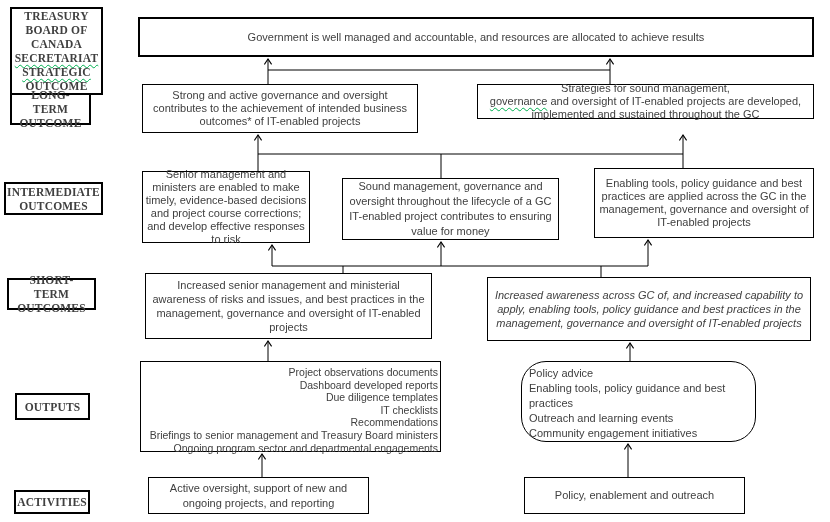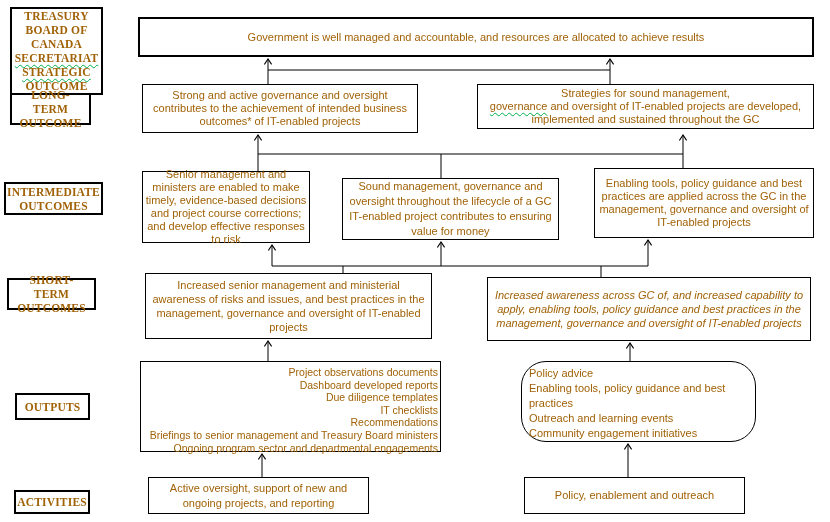--- a/index.html
+++ b/index.html
@@ -1,18 +1,18 @@
 <!DOCTYPE html>
 <html><head>
 <meta charset="utf-8">
 <style>
   html,body{margin:0;padding:0;background:#ffffff;}
   .stage{
     position:relative;width:830px;height:522px;background:#ffffff;
-    font-family:"Liberation Sans",sans-serif;color:#a16207;overflow:hidden;
+    font-family:"Liberation Sans",sans-serif;color:#404040;overflow:hidden;
   }
   svg.connectors{position:absolute;left:0;top:0;pointer-events:none;}
   .box{
     position:absolute;box-sizing:border-box;border:1.5px solid #000;background:#fff;
     display:flex;align-items:center;justify-content:center;text-align:center;
     font-size:11px;line-height:13px;padding:2px 4px;
   }
   .box.heavy{border-width:2px;}
   .rowlabel{
     font-family:"Liberation Serif",serif;font-weight:bold;font-size:11.5px;line-height:14px;
@@ -75,21 +75,21 @@
   </div>
   <div class="box rowlabel" style="left:10px;top:93px;width:81px;height:32px;">LONG-TERM OUTCOME</div>
   <div class="box rowlabel" style="left:4px;top:182px;width:99px;height:33px;">INTERMEDIATE OUTCOMES</div>
   <div class="box rowlabel" style="left:7px;top:278px;width:89px;height:32px;">SHORT-TERM OUTCOMES</div>
   <div class="box rowlabel" style="left:15px;top:393px;width:75px;height:27px;">OUTPUTS</div>
   <div class="box rowlabel" style="left:14px;top:490px;width:76px;height:24px;">ACTIVITIES</div>
 
   <div class="box heavy" style="left:138px;top:17px;width:676px;height:40px;">Government is well managed and accountable, and resources are allocated to achieve results</div>
 
   <div class="box" style="left:142px;top:84px;width:276px;height:49px;">Strong and active governance and oversight contributes to the achievement of intended business outcomes* of IT-enabled projects</div>
-  <div class="box" style="left:477px;top:84px;width:337px;height:45px;">
+  <div class="box" style="left:477px;top:84px;width:337px;height:35px;">
     <div>
       <span>Strategies for sound management,</span><br>
       <span class="wavy">governance</span>
       <span>and oversight of IT-enabled projects are developed, implemented and sustained throughout the GC</span>
     </div>
   </div>
 
   <div class="box" style="left:142px;top:171px;width:168px;height:72px;padding:1px 2px;">Senior management and ministers are enabled to make timely, evidence-based decisions and project course corrections; and develop effective responses to risk</div>
   <div class="box" style="left:342px;top:178px;width:217px;height:62px;line-height:15px;">Sound management, governance and oversight throughout the lifecycle of a GC IT-enabled project contributes to ensuring value for money</div>
   <div class="box" style="left:594px;top:168px;width:220px;height:70px;">Enabling tools, policy guidance and best practices are applied across the GC in the management, governance and oversight of IT-enabled projects</div>

